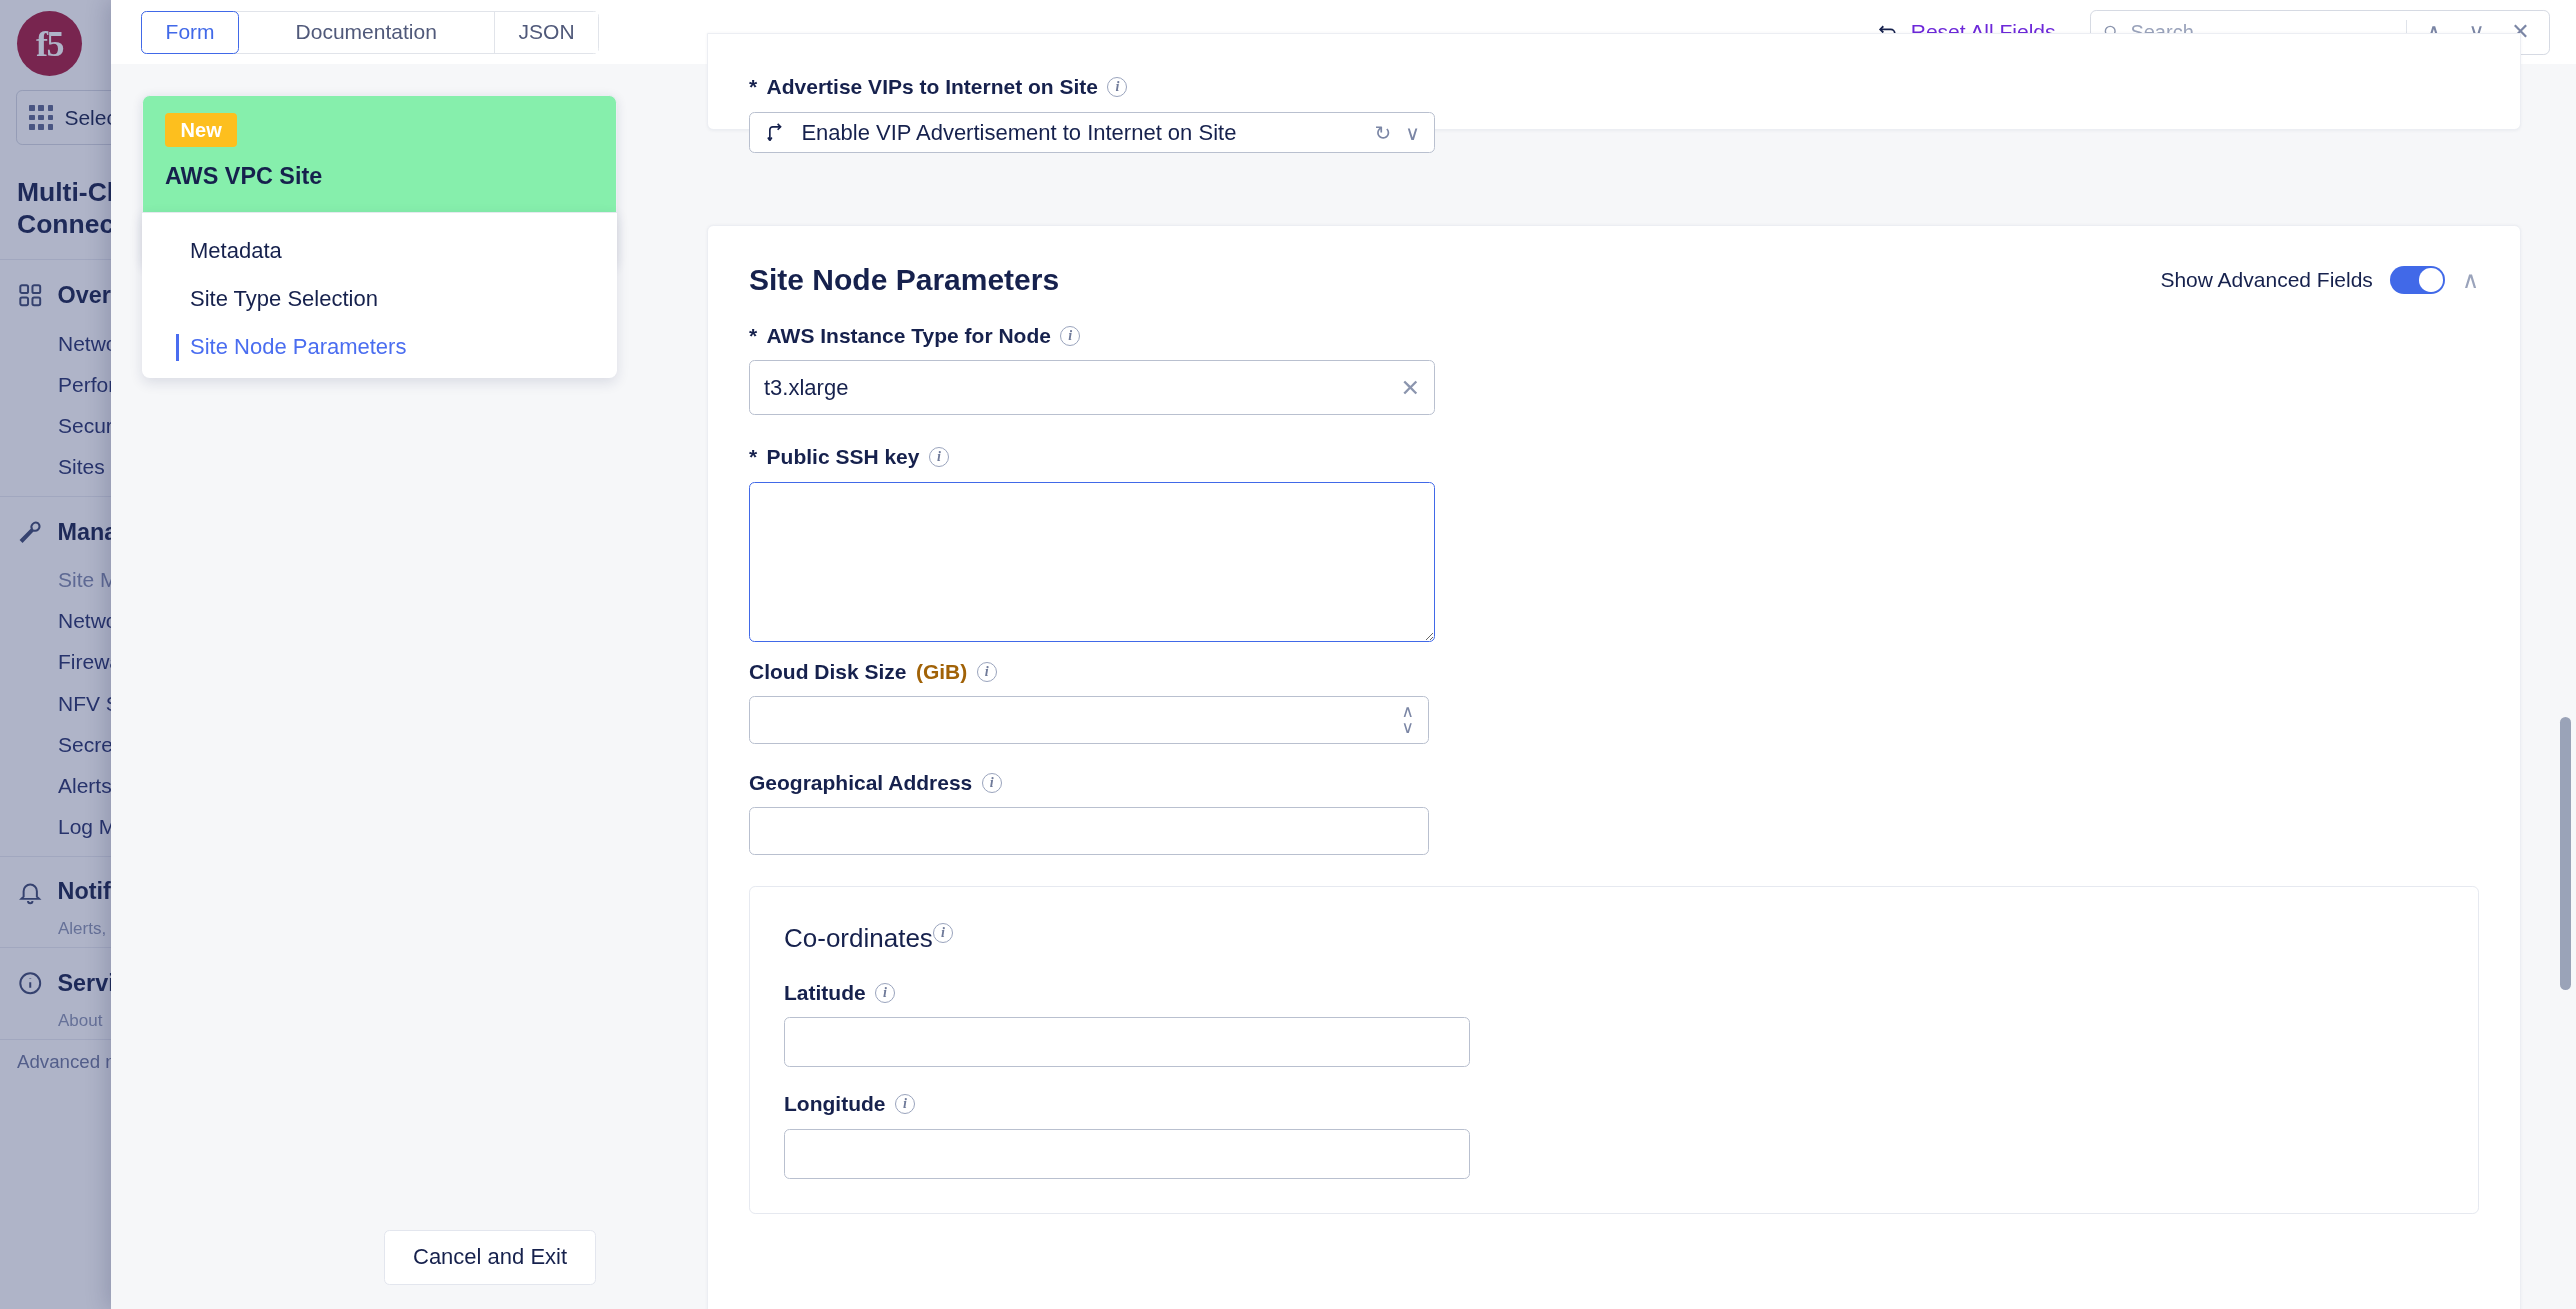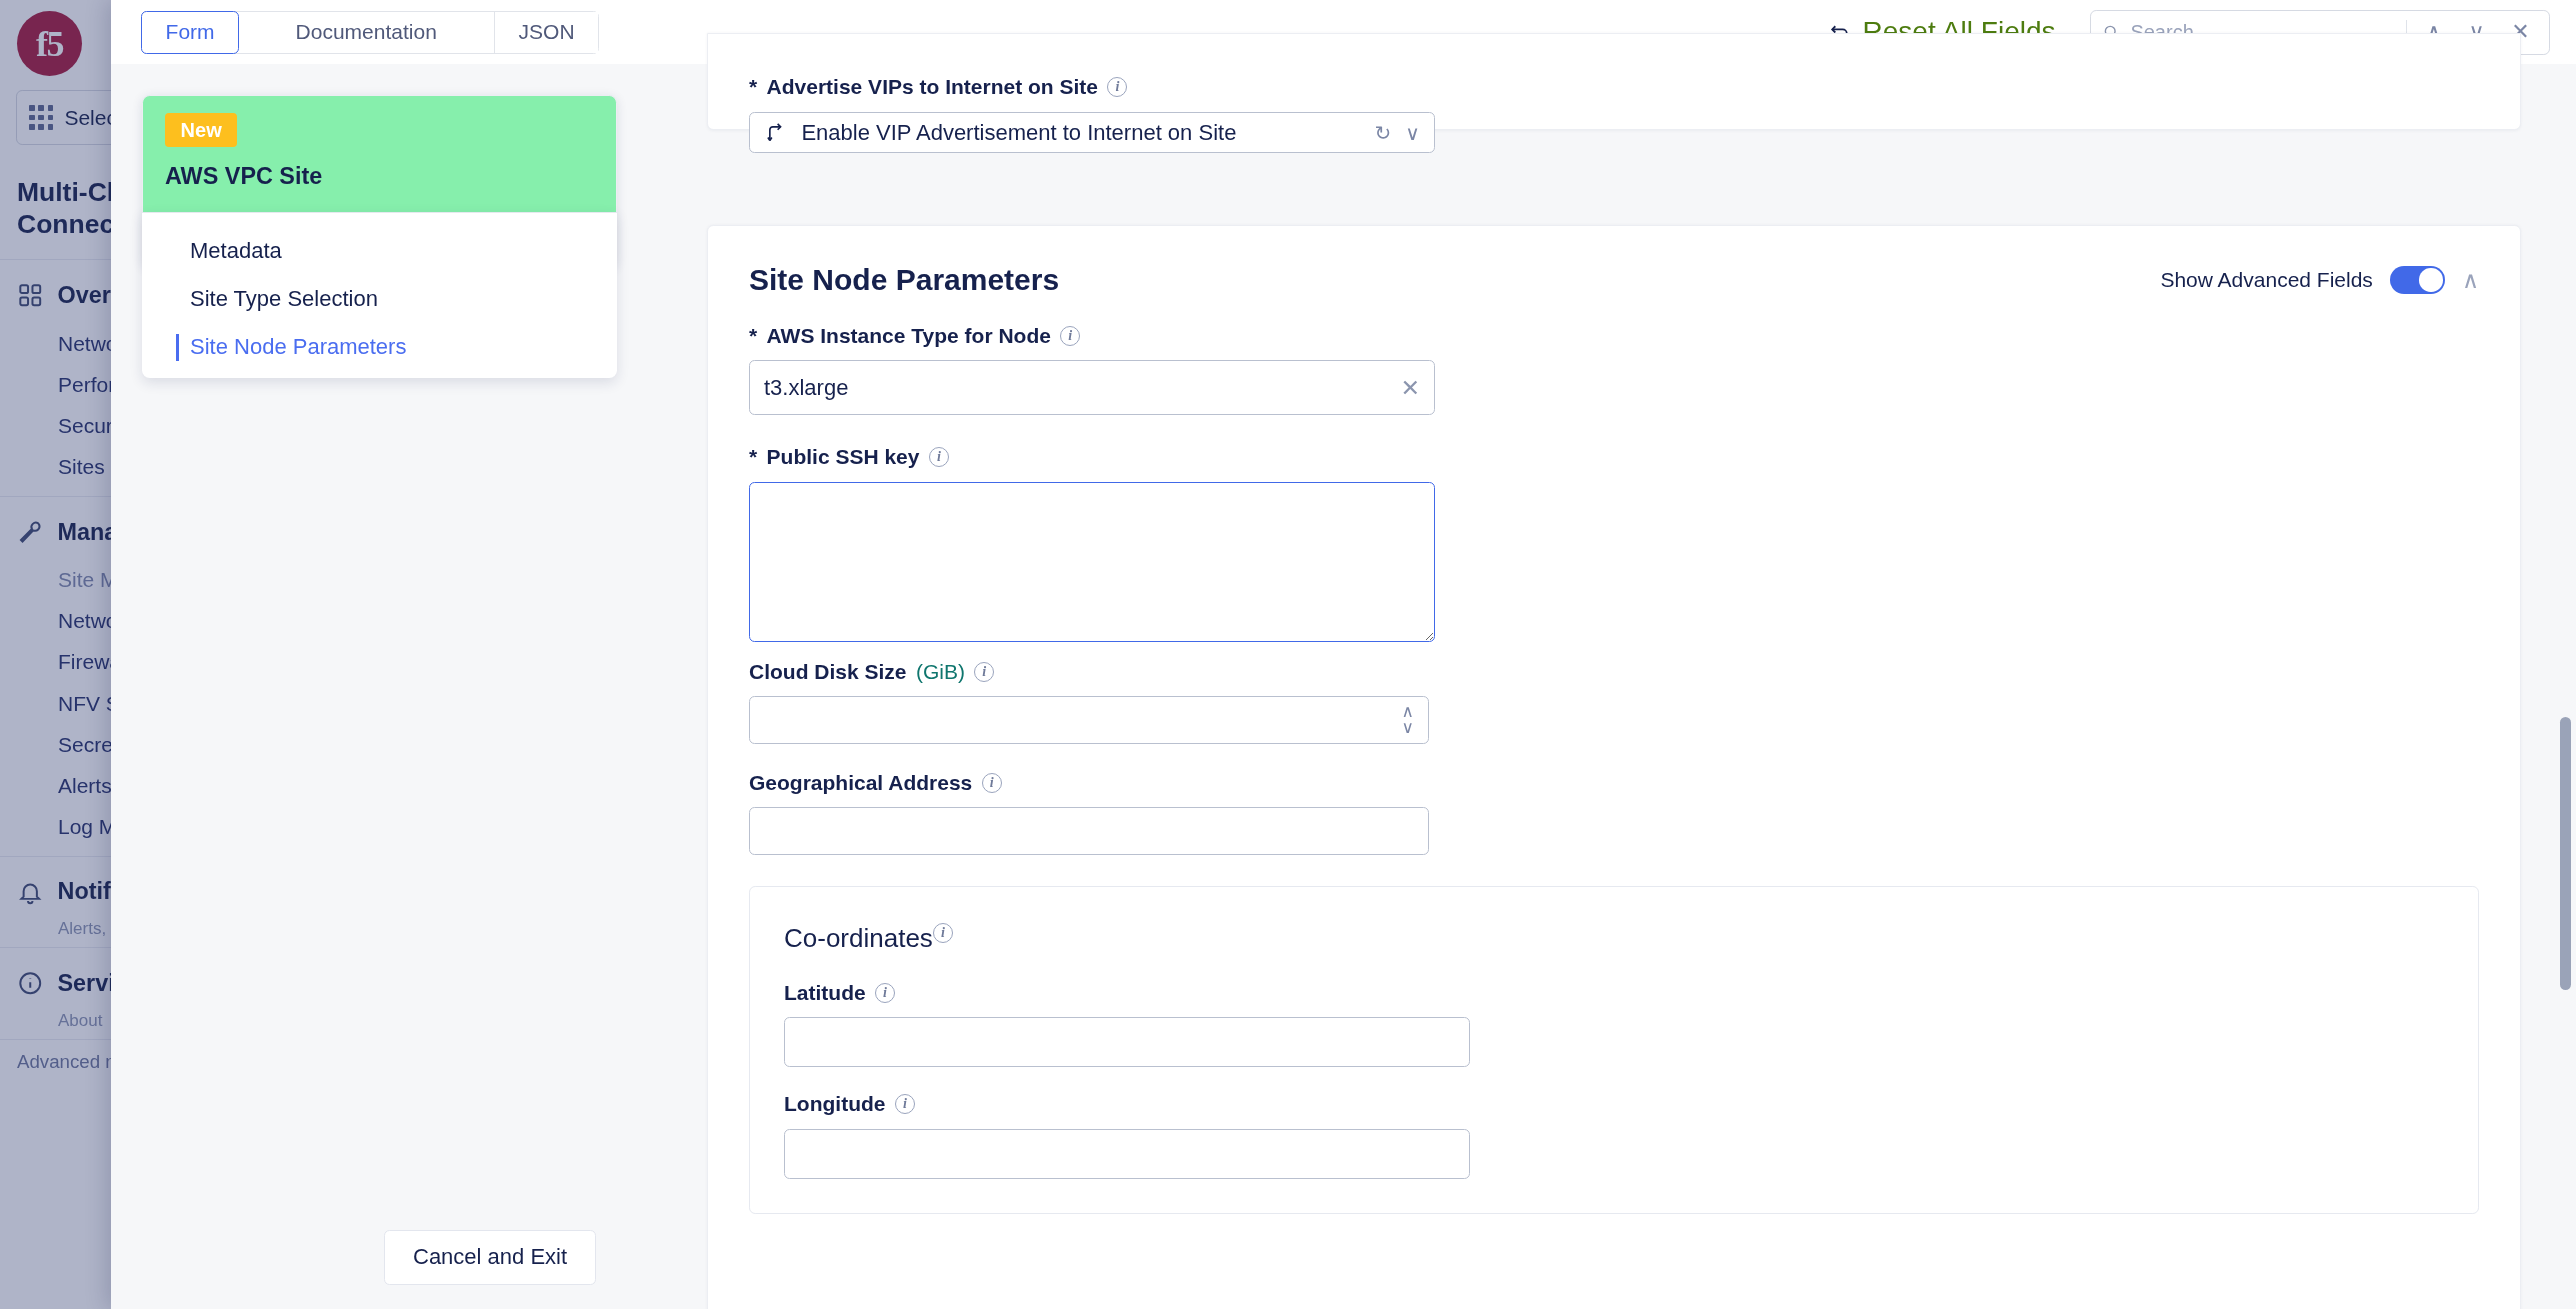--- a/index.html
+++ b/index.html
@@ -99,21 +99,21 @@
     color: #4169e8; border: 1.6px solid #4169e8; border-radius: 5.5px;
     margin: -0.8px; height: 43px; z-index: 2; background:#fff;
   }
   .tab.wide { min-width: 257px; }
 
   .topbar-right {
     margin-left: auto; display: flex; align-items: center; gap: 0; padding-right: 26.5px;
   }
   .reset-btn {
     display: flex; align-items: center; gap: 11px;
-    font-size: 28px; color: #4d7c0f; margin-right: 34px;
+    font-size: 21px; color: #6d28d9; margin-right: 34px;
   }
   .search-box {
     width: 460px; height: 45px; border: 0.8px solid #d6dae3; border-radius: 6.2px;
     display: flex; align-items: center; padding: 0 11px; gap: 11px; background:#fff;
   }
   .search-box input {
     flex: 1; border: none; outline: none; font-size: 20px; color: #16214d;
     font-family: "Liberation Sans", sans-serif; background: transparent;
   }
   .search-box input::placeholder { color: #9aa3bb; }
@@ -177,21 +177,21 @@
     border-radius: 0 0 6.2px 6.2px;
   }
   #card-main {
     position: absolute; left: 596px; top: 161px; width: 1814px; height: 1092px;
   }
 
   .field-label {
     font-size: 21px; font-weight: bold; color: #16214d;
     display: flex; align-items: center; gap: 9.4px;
   }
-  .field-label .opt { font-weight: normal; color:#0f766e; }
+  .field-label .opt { font-weight: bold; color:#a16207; }
   .req { color: #16214d; }
   .info-i {
     width: 20px; height: 20px; border: 1.6px solid #9aa4bd; border-radius: 50%;
     color: #6f7a99; font-size: 14px; font-family: "Liberation Serif", serif;
     display: inline-flex; align-items: center; justify-content: center;
     font-style: italic; font-weight: bold; flex: none;
   }
 
   .input-box {
     height: 55px; border: 0.8px solid #b9c0cf; border-radius: 5.5px;

